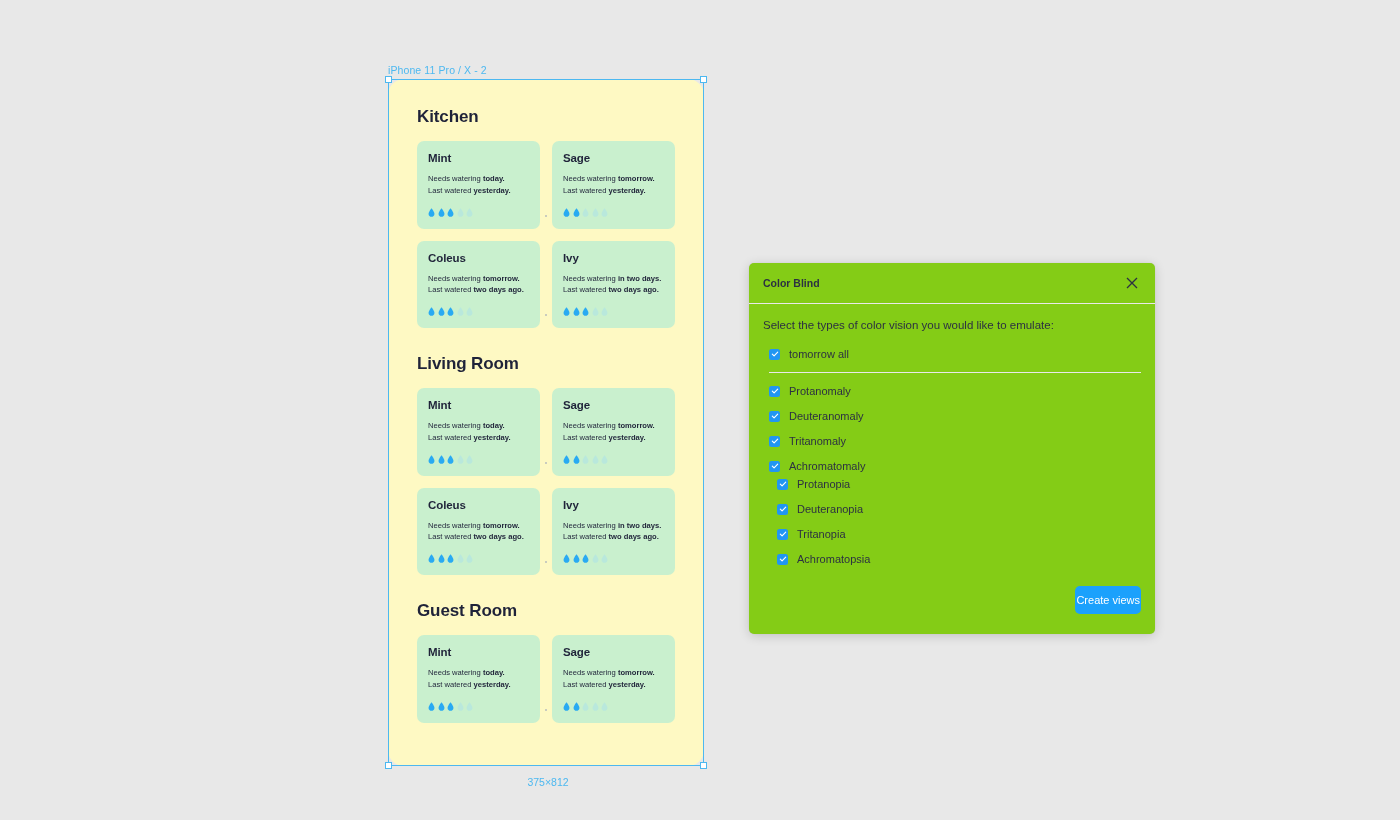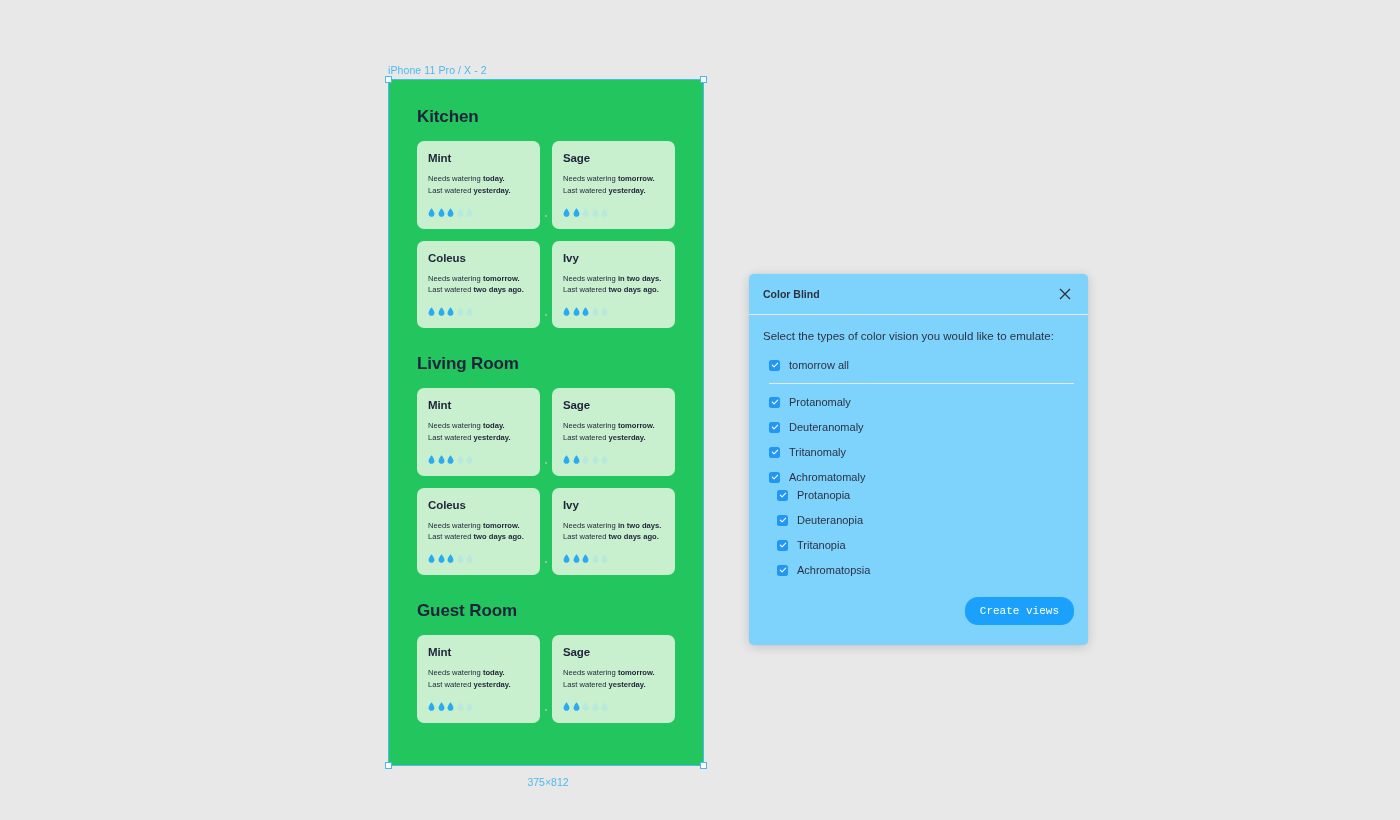--- a/index.html
+++ b/index.html
@@ -31,21 +31,21 @@
   .handle.bl { left: -4px; bottom: -4px; }
   .handle.br { right: -4px; bottom: -4px; }
   #frame-size {
     position: absolute; left: 4px; right: 0; bottom: -22px;
     text-align: center; font-size: 10.5px; color: #4db8f0;
   }
 
   
   #phone {
     position: absolute; left: 0; top: 0; width: 100%; height: 100%;
-    background: #22c55e; border-radius: 6px; overflow: hidden;
+    background: #fef9c3; border-radius: 16px; overflow: hidden;
   }
   #screen { padding: 28px 29px 0 29px; }
 
   .room { margin-bottom: 26px; }
   .room-title {
     font-size: 17px; font-weight: bold; color: #1f2339;
     letter-spacing: -0.1px; margin-bottom: 14px;
   }
   .card-grid { display: flex; gap: 12px; flex-wrap: wrap; }
   .card {
@@ -62,25 +62,24 @@
   .card-line b { font-weight: bold; }
   .drops { margin-top: 11px; display: flex; gap: 2.5px; }
   .drop { width: 7px; height: 9px; display: block; }
   .dot-sep {
     position: absolute; width: 2px; height: 2px; border-radius: 50%;
     background: #b9bcbd;
   }
 
   
   #dialog {
-    position: absolute; left: 749px; top: 263px; width: 339px;
-    background: #7dd3fc; border-radius: 5px;
+    position: absolute; left: 749px; top: 263px; width: 406px;
+    background: #84cc16; border-radius: 5px;
     box-shadow: 0 2px 11px rgba(0,0,0,.16), 0 0 1px rgba(0,0,0,.12);
     overflow: hidden;
-    margin-top: 11px;
   }
   #dialog-header {
     height: 41px; border-bottom: 1px solid #e9e9e9;
     display: flex; align-items: center; padding: 0 14px 0 14px;
   }
   #dialog-title { font-size: 10.5px; font-weight: bold; color: #2c3142; flex: 1; }
   #close-btn {
     width: 18px; height: 18px; display: flex;
     align-items: center; justify-content: center; cursor: pointer;
   }
@@ -95,22 +94,22 @@
   .chk-label { font-size: 11px; color: #2c3142; }
   #deselect-row { margin-bottom: 9px; padding-left: 6px; }
   #chk-divider { height: 1px; background: #e9e9e9; margin: 0 0 9px 6px; }
   #chk-cols { display: flex; padding-left: 6px; flex-direction: column; }
   #chk-cols > div { flex: 1; display: flex; flex-direction: column; gap: 7px; }
   #chk-cols > div:last-child { margin-left: 8px; }
 
   #btn-row { display: flex; justify-content: flex-end; margin-top: 18px; }
   #create-views {
     background: #1ba1fc; color: #fff; font-size: 11px;
-    padding: 8px 15px; border-radius: 13px; border: none;
-    cursor: pointer; font-family: Liberation Mono, monospace;
+    padding: 8px 1px; border-radius: 5px; border: none;
+    cursor: pointer; font-family: Liberation Sans, sans-serif;
   }
 </style>
 </head>
 <body>
 
 <div id="root">
 
   <div id="frame-wrap">
     <div id="frame-label">iPhone 11 Pro / X - 2</div>
 

